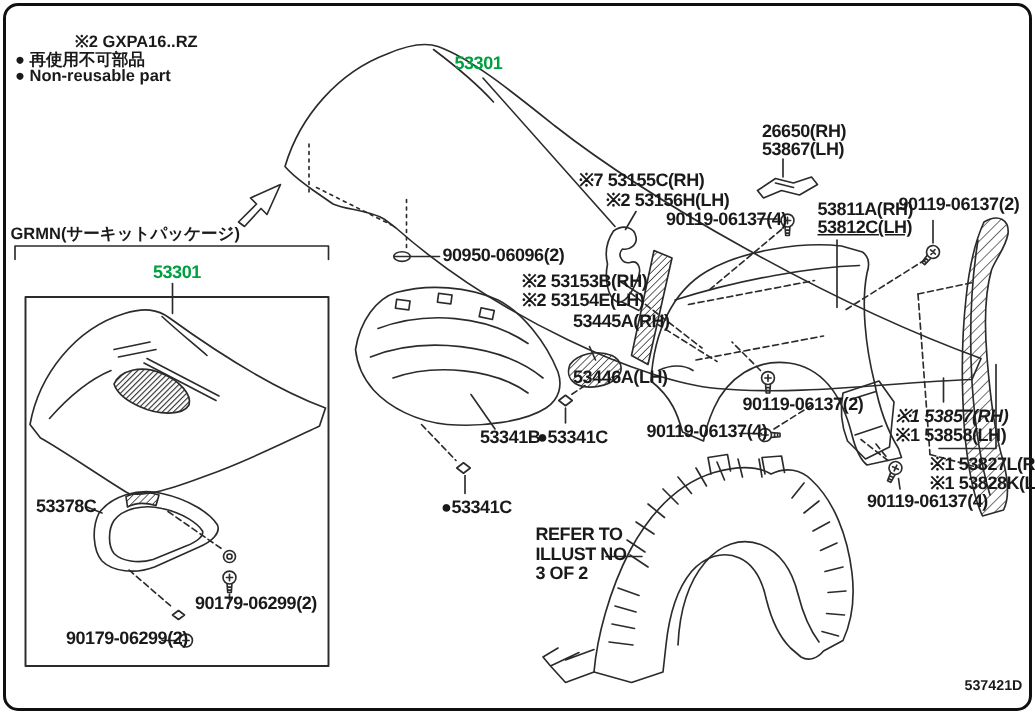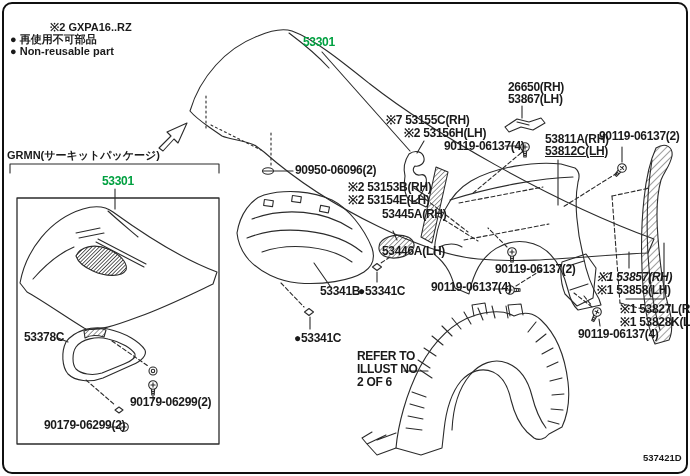--- a/index.html
+++ b/index.html
@@ -280,16 +280,16 @@
   <div class="lbl" style="left: 431px; top: 281px; color: rgb(26, 26, 26);">90119-06137(4)</div>
   <div class="lbl" style="left: 578px; top: 328px; color: rgb(26, 26, 26);">90119-06137(4)</div>
 
   <div class="lbl" style="left: 597px; top: 271px; color: rgb(26, 26, 26); font-style: italic;">※1 53857(RH)</div>
   <div class="lbl" style="left: 597px; top: 284px; color: rgb(26, 26, 26);">※1 53858(LH)</div>
   <div class="lbl" style="left: 620px; top: 303px; color: rgb(26, 26, 26);">※1 53827L(RH)</div>
   <div class="lbl" style="left: 620px; top: 316px; color: rgb(26, 26, 26);">※1 53828K(LH)</div>
 
   <div class="lbl" style="left: 357px; top: 350px; color: rgb(26, 26, 26);">REFER TO</div>
   <div class="lbl" style="left: 357px; top: 363px; color: rgb(26, 26, 26);">ILLUST NO</div>
-  <div class="lbl" style="left: 357px; top: 376px; color: rgb(26, 26, 26);">2 OF 6</div>
+  <div class="lbl" style="left: 357px; top: 376px; color: rgb(26, 26, 26);">3 OF 2</div>
 
   <div class="lbl small" style="left: 643px; top: 452px; color: rgb(26, 26, 26);">537421D</div>
 </div>
 
 </body></html>

